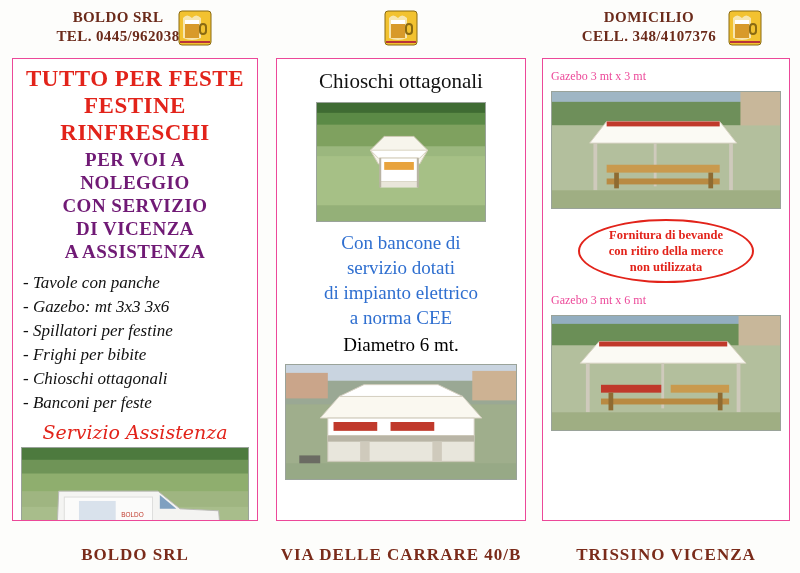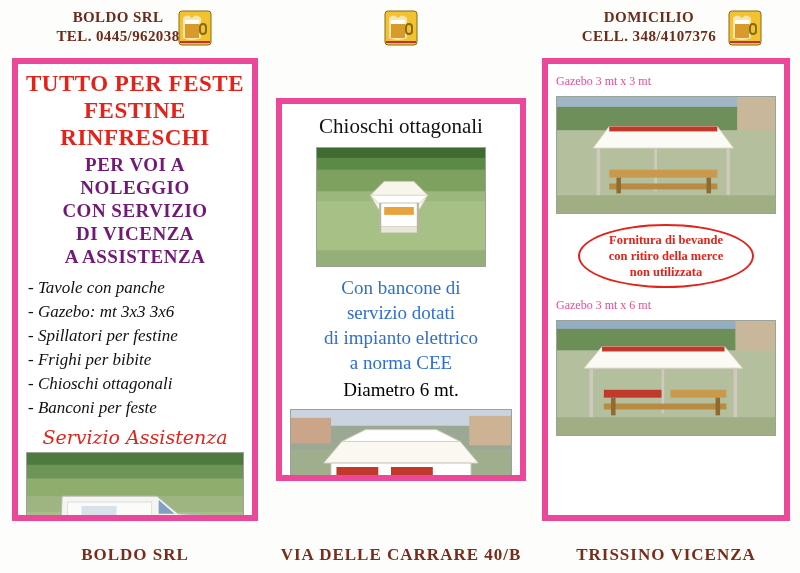--- a/index.html
+++ b/index.html
@@ -25,21 +25,21 @@
     height: 573px;
     box-sizing: border-box;
   }
   .col {
     position: relative;
     box-sizing: border-box;
     display: flex;
     flex-direction: column;
   }
   .col-left { width: 268px; padding: 8px 10px 0 12px; }
-  .col-mid { width: 266px; padding: 8px 8px 0 8px; gap: 40px; }
+  .col-mid { width: 266px; padding: 8px 8px 0 8px; }
   .col-right { width: 266px; padding: 8px 10px 0 8px; }
 
   
   .col-head {
     height: 50px;
     text-align: center;
     position: relative;
   }
   .head-line {
     font-family: "Liberation Serif", serif;
@@ -59,21 +59,21 @@
     height: 40px;
   }
   .beer-logo.left { right: 46px; top: 0px; }
   .beer-logo.mid { left: 50%; margin-left: -17px; top: 0px; }
   .beer-logo.right { right: 28px; top: 0px; }
 
   .logo-svg { display:block; width:100%; height:100%; }
 
   
   .frame {
-    border: 6px solid #ec4899;
+    border: 1px solid #ec4899;
     background: #ffffff;
     flex: 1;
     margin-bottom: 18px;
     box-sizing: border-box;
     padding: 6px 8px 8px 8px;
     overflow: hidden;
     position: relative;
   }
 
   

